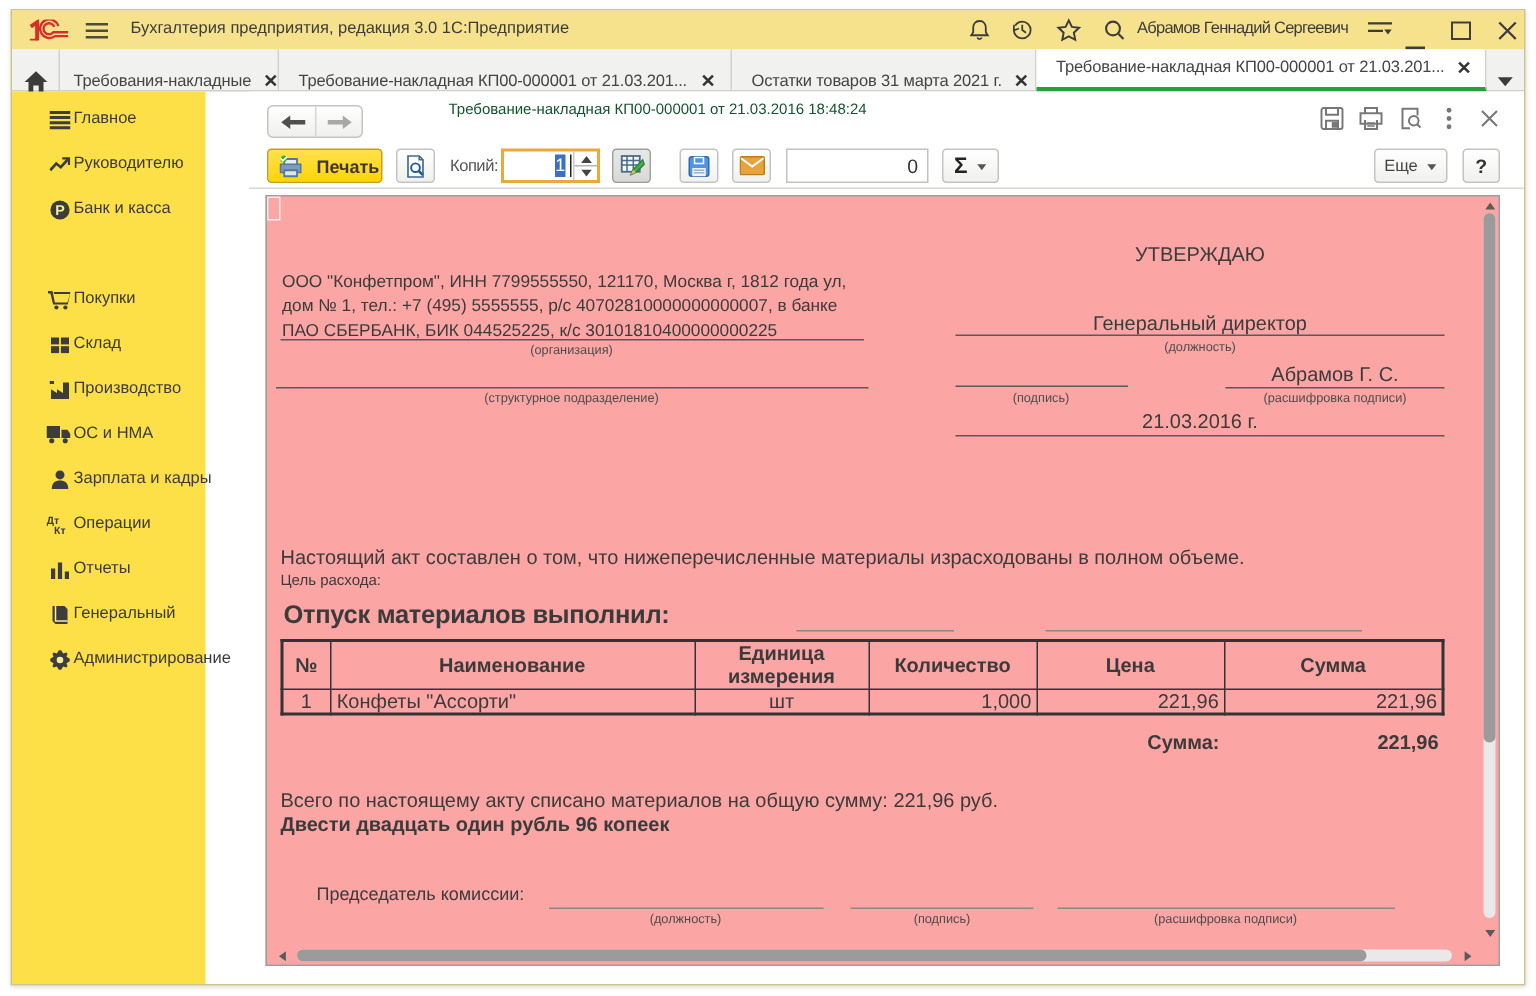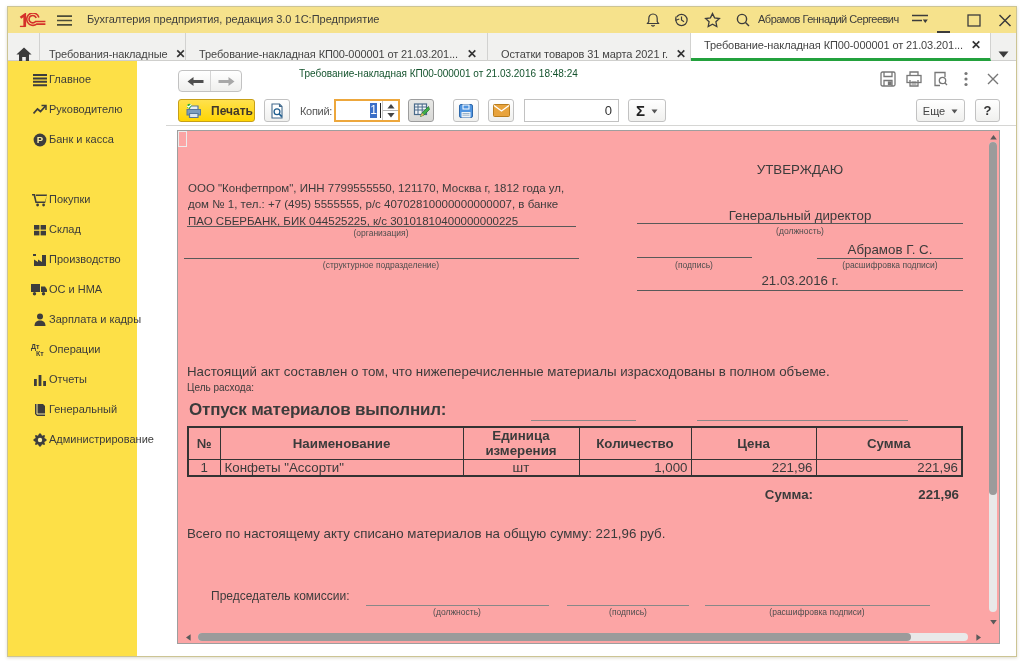--- a/index.html
+++ b/index.html
@@ -379,20 +379,21 @@
               <td style="text-align:center">шт</td>
               <td style="text-align:right;padding-right:3px">1,000</td>
               <td style="text-align:right;padding-right:3px">221,96</td>
               <td style="text-align:right;padding-right:3px">221,96</td>
         </tr>
       </tbody>
         </table>
       <div class="ctext" style="left:556px;top:356px;width:79px;text-align:right;font-size:13.3px;font-weight:bold">Сумма:</div>
       <div class="ctext" style="left:681px;top:356px;width:100px;text-align:right;font-size:13.3px;font-weight:bold">221,96</div>
       <div class="ctext" style="left:9px;top:395px;font-size:13.3px">Всего по настоящему акту списано материалов на общую сумму: 221,96 руб.</div>
+      <div class="ctext" style="left:9px;top:411px;font-size:13.3px;font-weight:bold">Двести двадцать один рубль 96 копеек</div>
       <div class="ctext" style="left:33px;top:458px;font-size:12px">Председатель комиссии:</div>
       <div class="hline" style="left:188px;top:474px;width:183px;border-color:#888"></div>
       <div class="hline" style="left:389px;top:474px;width:122px;border-color:#888"></div>
       <div class="hline" style="left:527px;top:474px;width:225px;border-color:#888"></div>
       <div class="capt" style="left:279px;top:476px">(должность)</div>
       <div class="capt" style="left:450px;top:476px">(подпись)</div>
       <div class="capt" style="left:639px;top:476px">(расшифровка подписи)</div>
       <svg class="abs" style="left:812px;top:4px" width="7" height="5" viewBox="0 0 7 5">
           <path d="M3.5 0 L6.8 4.6 L0.2 4.6 Z" fill="#5a5a5a"></path>
         </svg>

